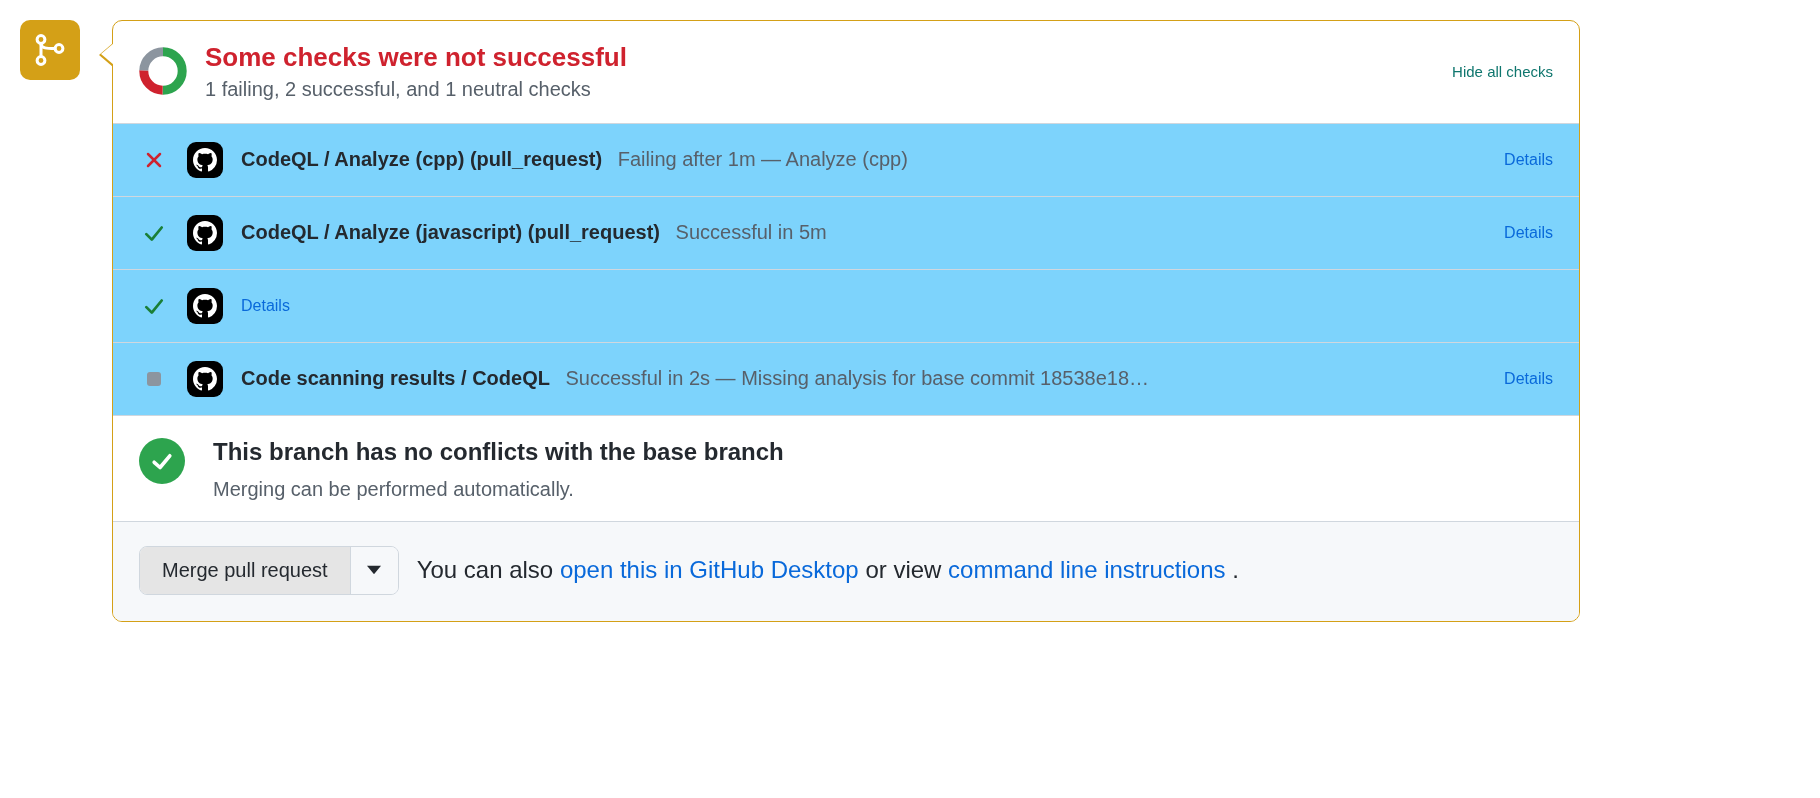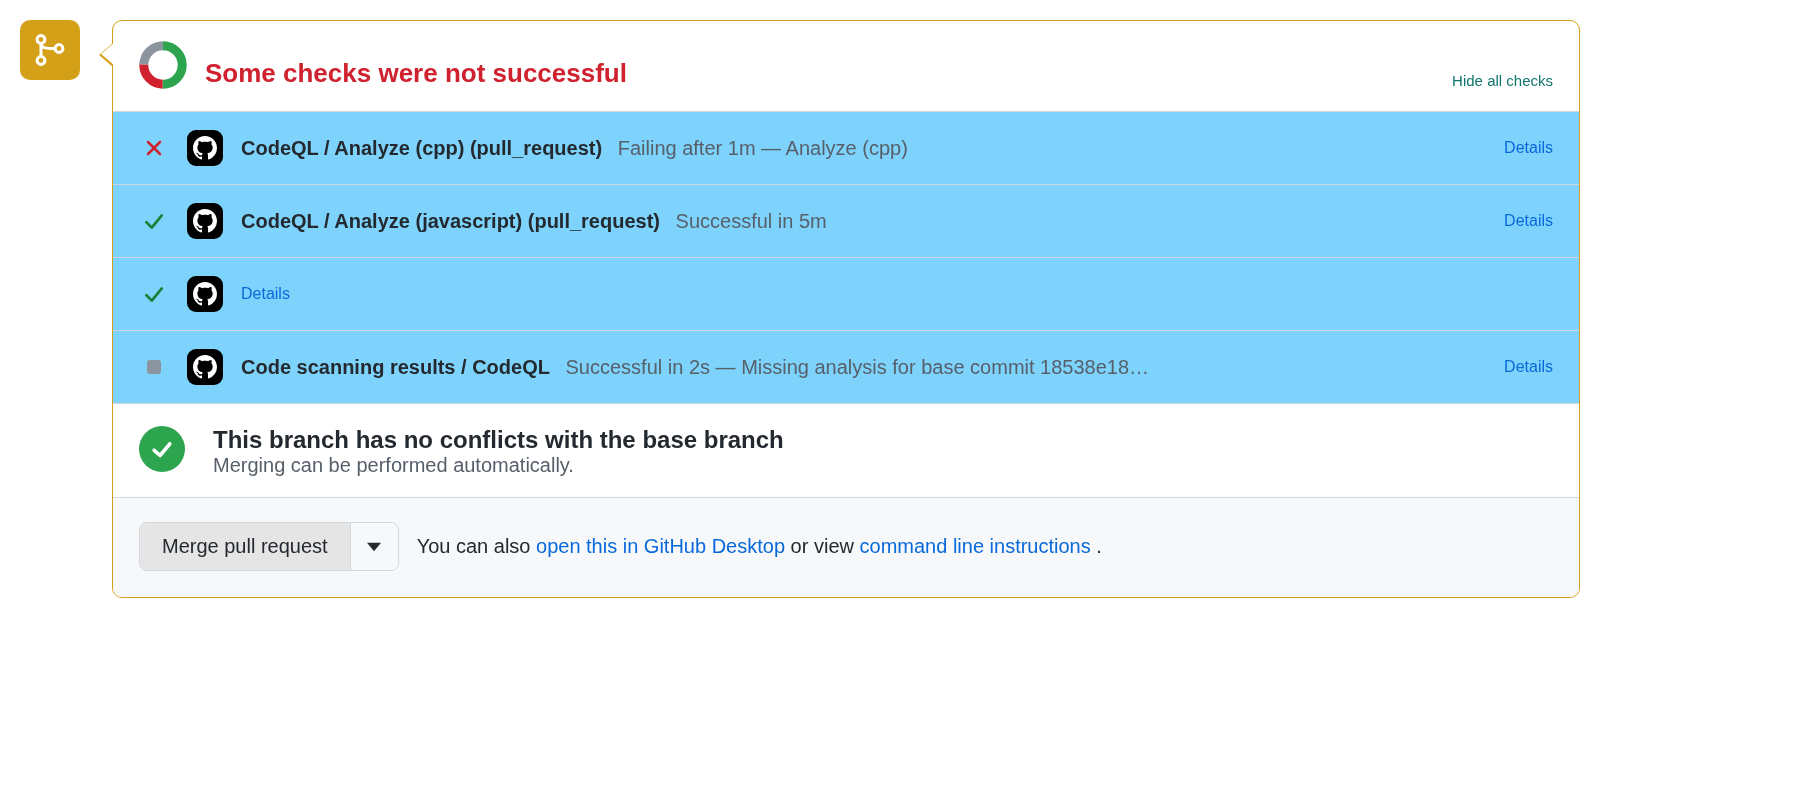--- a/index.html
+++ b/index.html
@@ -55,21 +55,21 @@
     border-color: transparent #d4a017 transparent transparent;
   }
   .card::after {
     left: -12px;
     border-width: 11px 13px 11px 0;
     border-color: transparent #ffffff transparent transparent;
   }
 
   .card-header {
     display: flex;
-    align-items: flex-end;
+    align-items: center;
     padding: 20px 26px 22px 26px;
   }
   .donut {
     width: 48px; height: 48px;
     flex: none;
     margin-right: 18px;
   }
   .header-text { flex: 1; }
   .header-title {
     font-size: 26px;
@@ -140,21 +140,21 @@
     border-top: 1px solid #d0d7de;
   }
   .big-check {
     width: 46px; height: 46px;
     border-radius: 50%;
     background: #2da44e;
     display: flex; align-items: center; justify-content: center;
     flex: none;
   }
   .merge-title { font-size: 24px; font-weight: 600; color: #24292f; }
-  .merge-sub { font-size: 20px; color: #57606a; margin-top: 0; }
+  .merge-sub { font-size: 20px; color: #57606a; margin-top: 12px; }
 
   .actions {
     border-top: 1px solid #d0d7de;
     padding: 24px 26px 26px 26px;
     display: flex;
     align-items: center;
     gap: 18px;
     background: #f6f8fa;
     border-radius: 0 0 9px 9px;
   }
@@ -175,21 +175,21 @@
     color: #24292f;
   }
   .btn-caret {
     width: 48px;
     border: none;
     border-left: 1px solid #d0d7de;
     background: #f6f8fa;
     cursor: pointer;
     display: flex; align-items: center; justify-content: center;
   }
-  .hint { font-size: 20px; color: #24292f; }
+  .hint { font-size: 24px; color: #24292f; }
   .hint .lnk { color: #0969da; cursor: pointer; }
 </style>
 </head>
 <body>
 
 <div class="timeline-row">
 
   <div class="badge-col">
     <div class="badge">
       <svg width="36" height="36" viewBox="0 0 24 24" fill="none" stroke="#ffffff" stroke-width="2" stroke-linecap="round" stroke-linejoin="round">
@@ -205,20 +205,21 @@
   <div class="card">
 
     <div class="card-header">
       <svg class="donut" viewBox="0 0 40 40">
         <circle cx="20" cy="20" r="16" fill="none" stroke="#2da44e" stroke-width="7.5" stroke-dasharray="50.27 100.53" stroke-dashoffset="0" transform="rotate(-90 20 20)"></circle>
         <circle cx="20" cy="20" r="16" fill="none" stroke="#cf222e" stroke-width="7.5" stroke-dasharray="25.13 100.53" stroke-dashoffset="-50.27" transform="rotate(-90 20 20)"></circle>
         <circle cx="20" cy="20" r="16" fill="none" stroke="#8c959f" stroke-width="7.5" stroke-dasharray="25.13 100.53" stroke-dashoffset="-75.40" transform="rotate(-90 20 20)"></circle>
       </svg>
       <div class="header-text">
         <div class="header-title">Some checks were not successful</div>
+        <div class="header-sub">1 failing, 2 successful, and 1 neutral checks</div>
       </div>
       <span class="hide-link">Hide all checks</span>
     </div>
 
     <div class="checks">
 
       <div class="check-row">
         <span class="status-cell">
           <svg width="20" height="20" viewBox="0 0 20 20" class="x-mark" stroke-width="2.5" stroke-linecap="round">
             <line x1="4" y1="4" x2="16" y2="16"></line>

